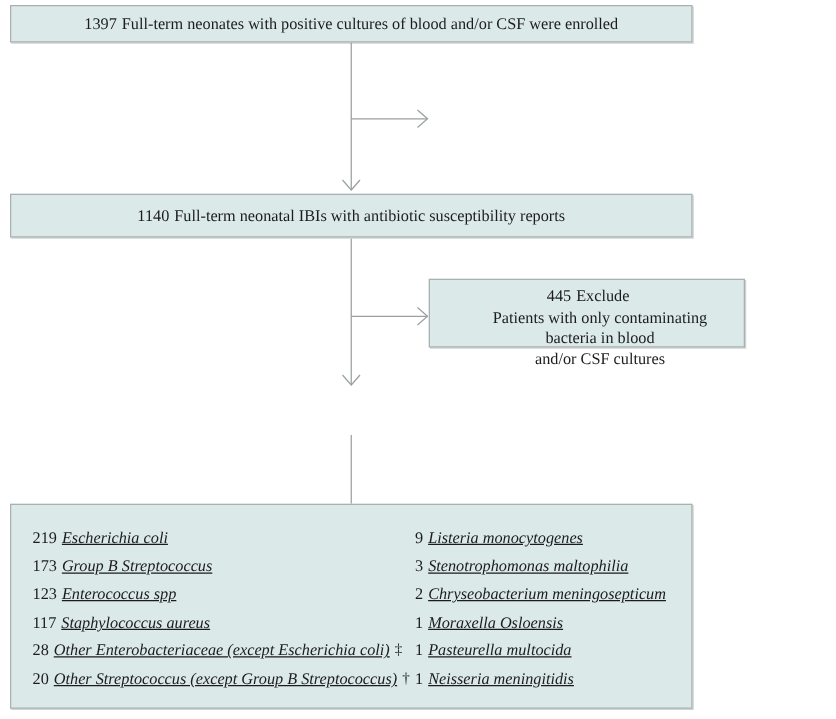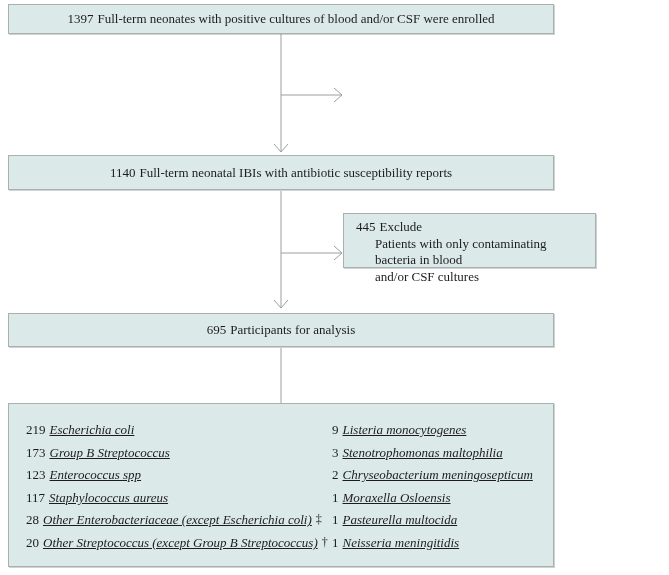--- a/index.html
+++ b/index.html
@@ -59,33 +59,28 @@
     </span>
   </div>
 
 
   <div class="box center-box" style="left:8px; top:155px; width:546px; height:35px;">
     <span>
       <span class="num">1140</span><span>Full-term neonatal IBIs with antibiotic susceptibility reports</span>
     </span>
   </div>
 
-  <div class="box ex-box" style="left:343px; top:213px; width:253px; height:55px; padding:5px 10px 0 12px;">
+  <div class="box ex-box" style="left:343px; top:223px; width:253px; height:55px; padding:5px 10px 0 12px;text-align:center;">
     <div class="ex-line1">
       <span class="num">445</span><span>Exclude</span>
     </div>
     <div class="ex-detail">Patients with only contaminating bacteria in blood</div>
     <div class="ex-detail">and/or CSF cultures</div>
   </div>
 
-  <div class="box center-box" style="left:8px; top:313px; width:546px; height:34px;">
-    <span>
-      <span class="num">695</span><span>Participants for analysis</span>
-    </span>
-  </div>
 
   <div class="box" style="left:8px; top:403px; width:546px; height:164px;">
 
     <div class="org-col" style="left:17px; top:15px;">
       <div><span class="num">219</span><span class="org-name">Escherichia coli</span><span class="org-marker"></span></div>
       <div><span class="num">173</span><span class="org-name">Group B Streptococcus</span><span class="org-marker"></span></div>
       <div><span class="num">123</span><span class="org-name">Enterococcus spp</span><span class="org-marker"></span></div>
       <div><span class="num">117</span><span class="org-name">Staphylococcus aureus</span><span class="org-marker"></span></div>
       <div><span class="num">28</span><span class="org-name">Other Enterobacteriaceae (except Escherichia coli)</span><span class="org-marker">‡</span></div>
       <div><span class="num">20</span><span class="org-name">Other Streptococcus (except Group B Streptococcus)</span><span class="org-marker">†</span></div>

